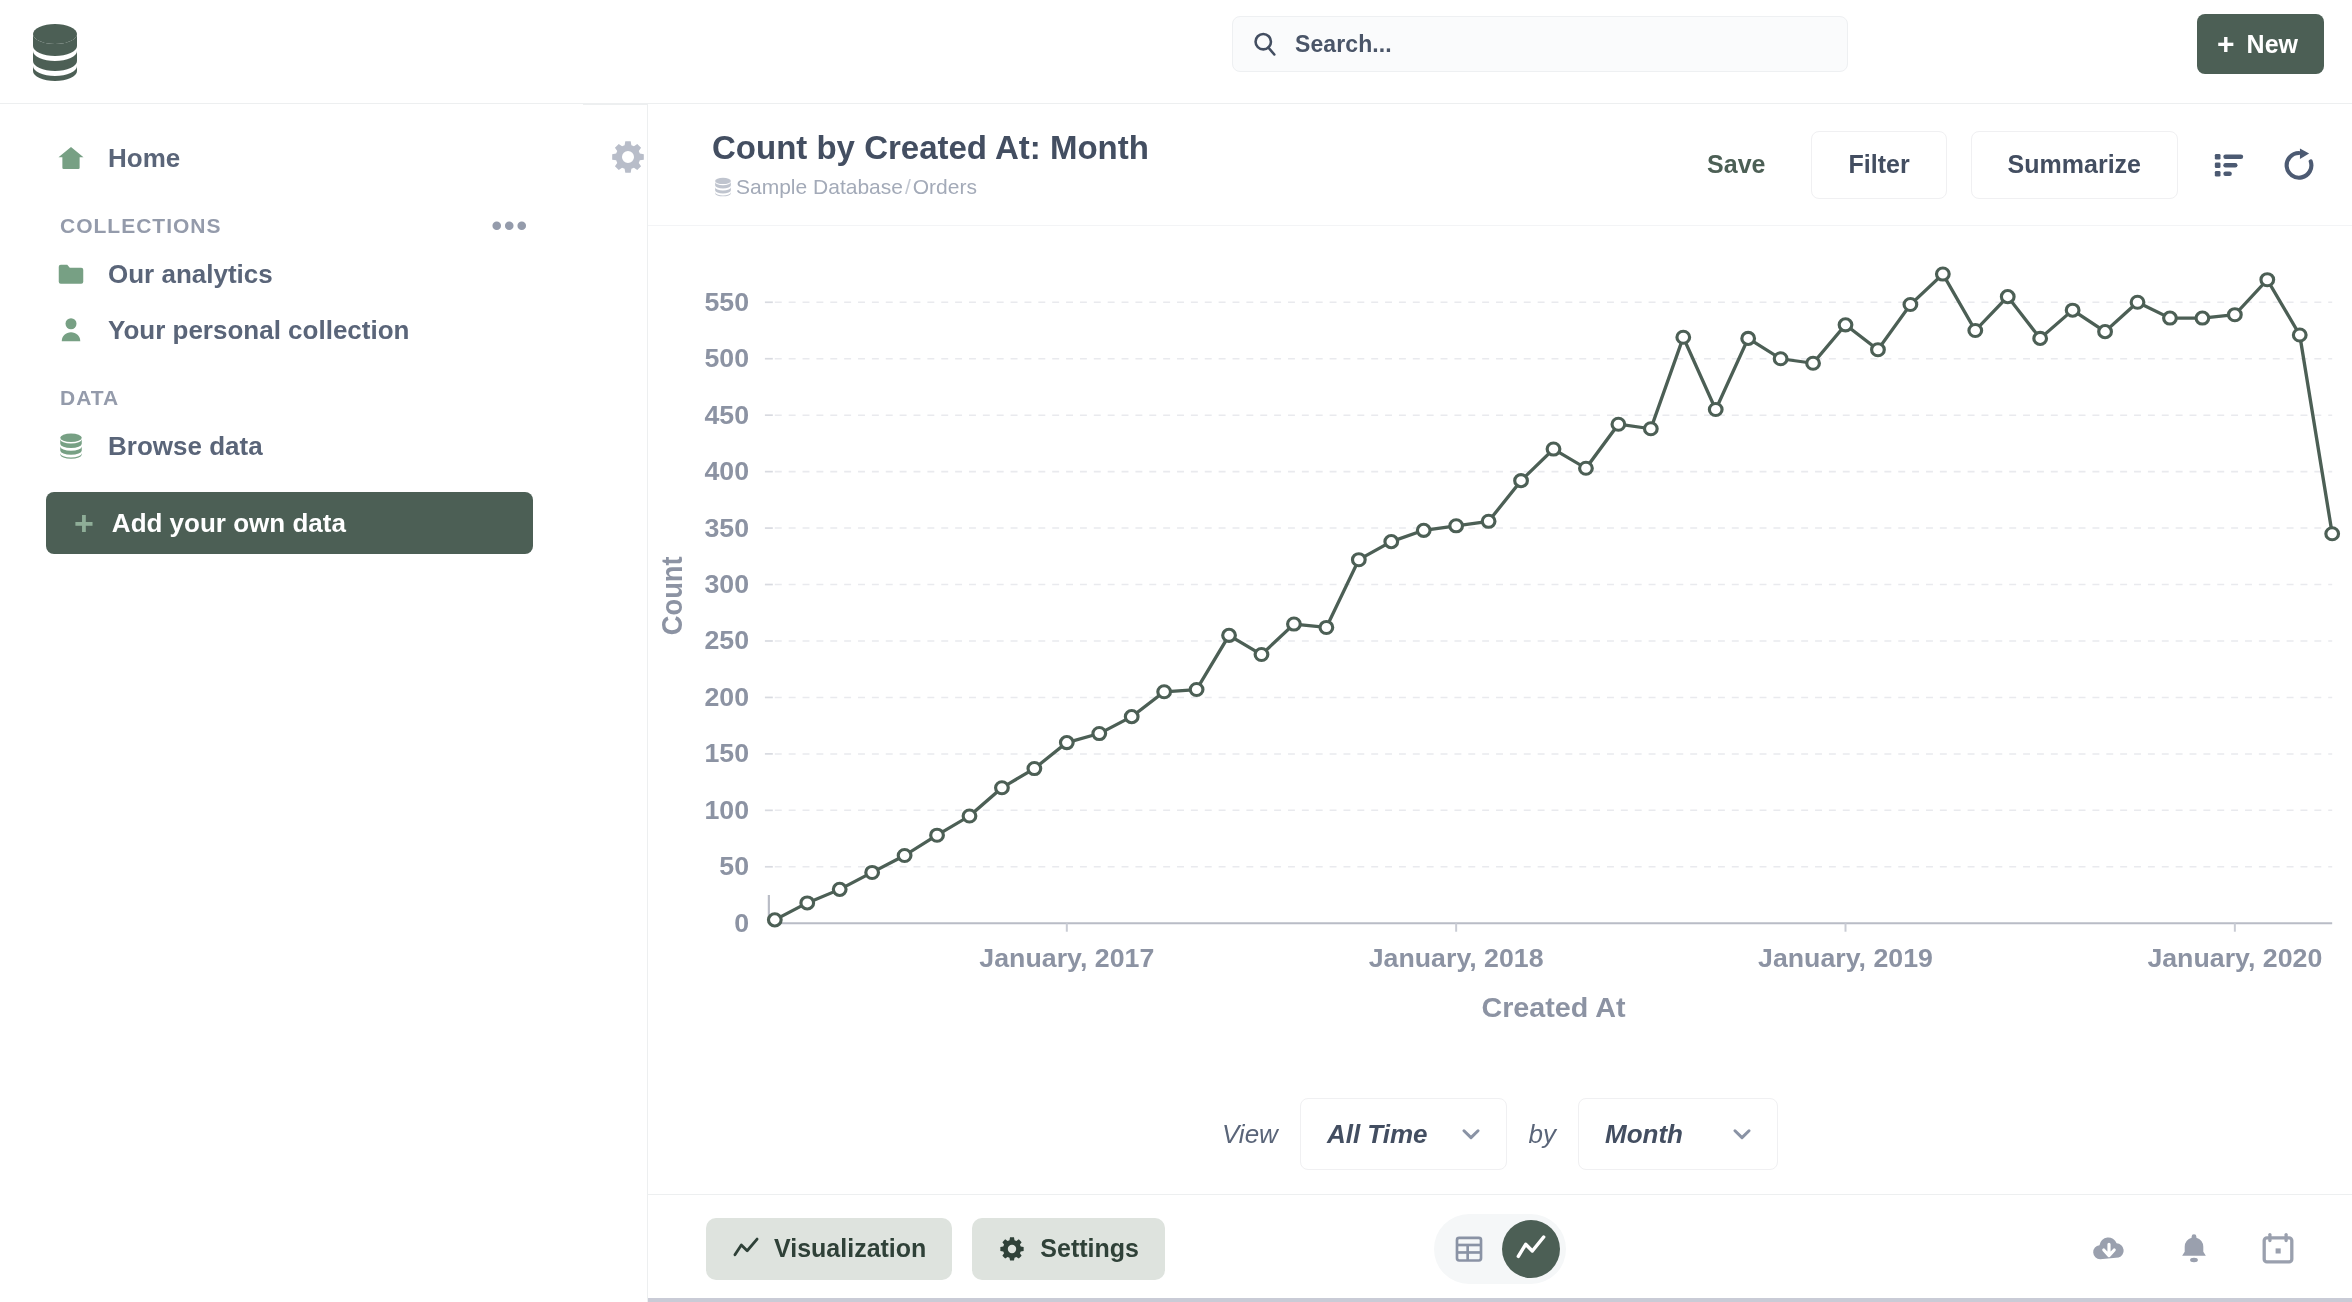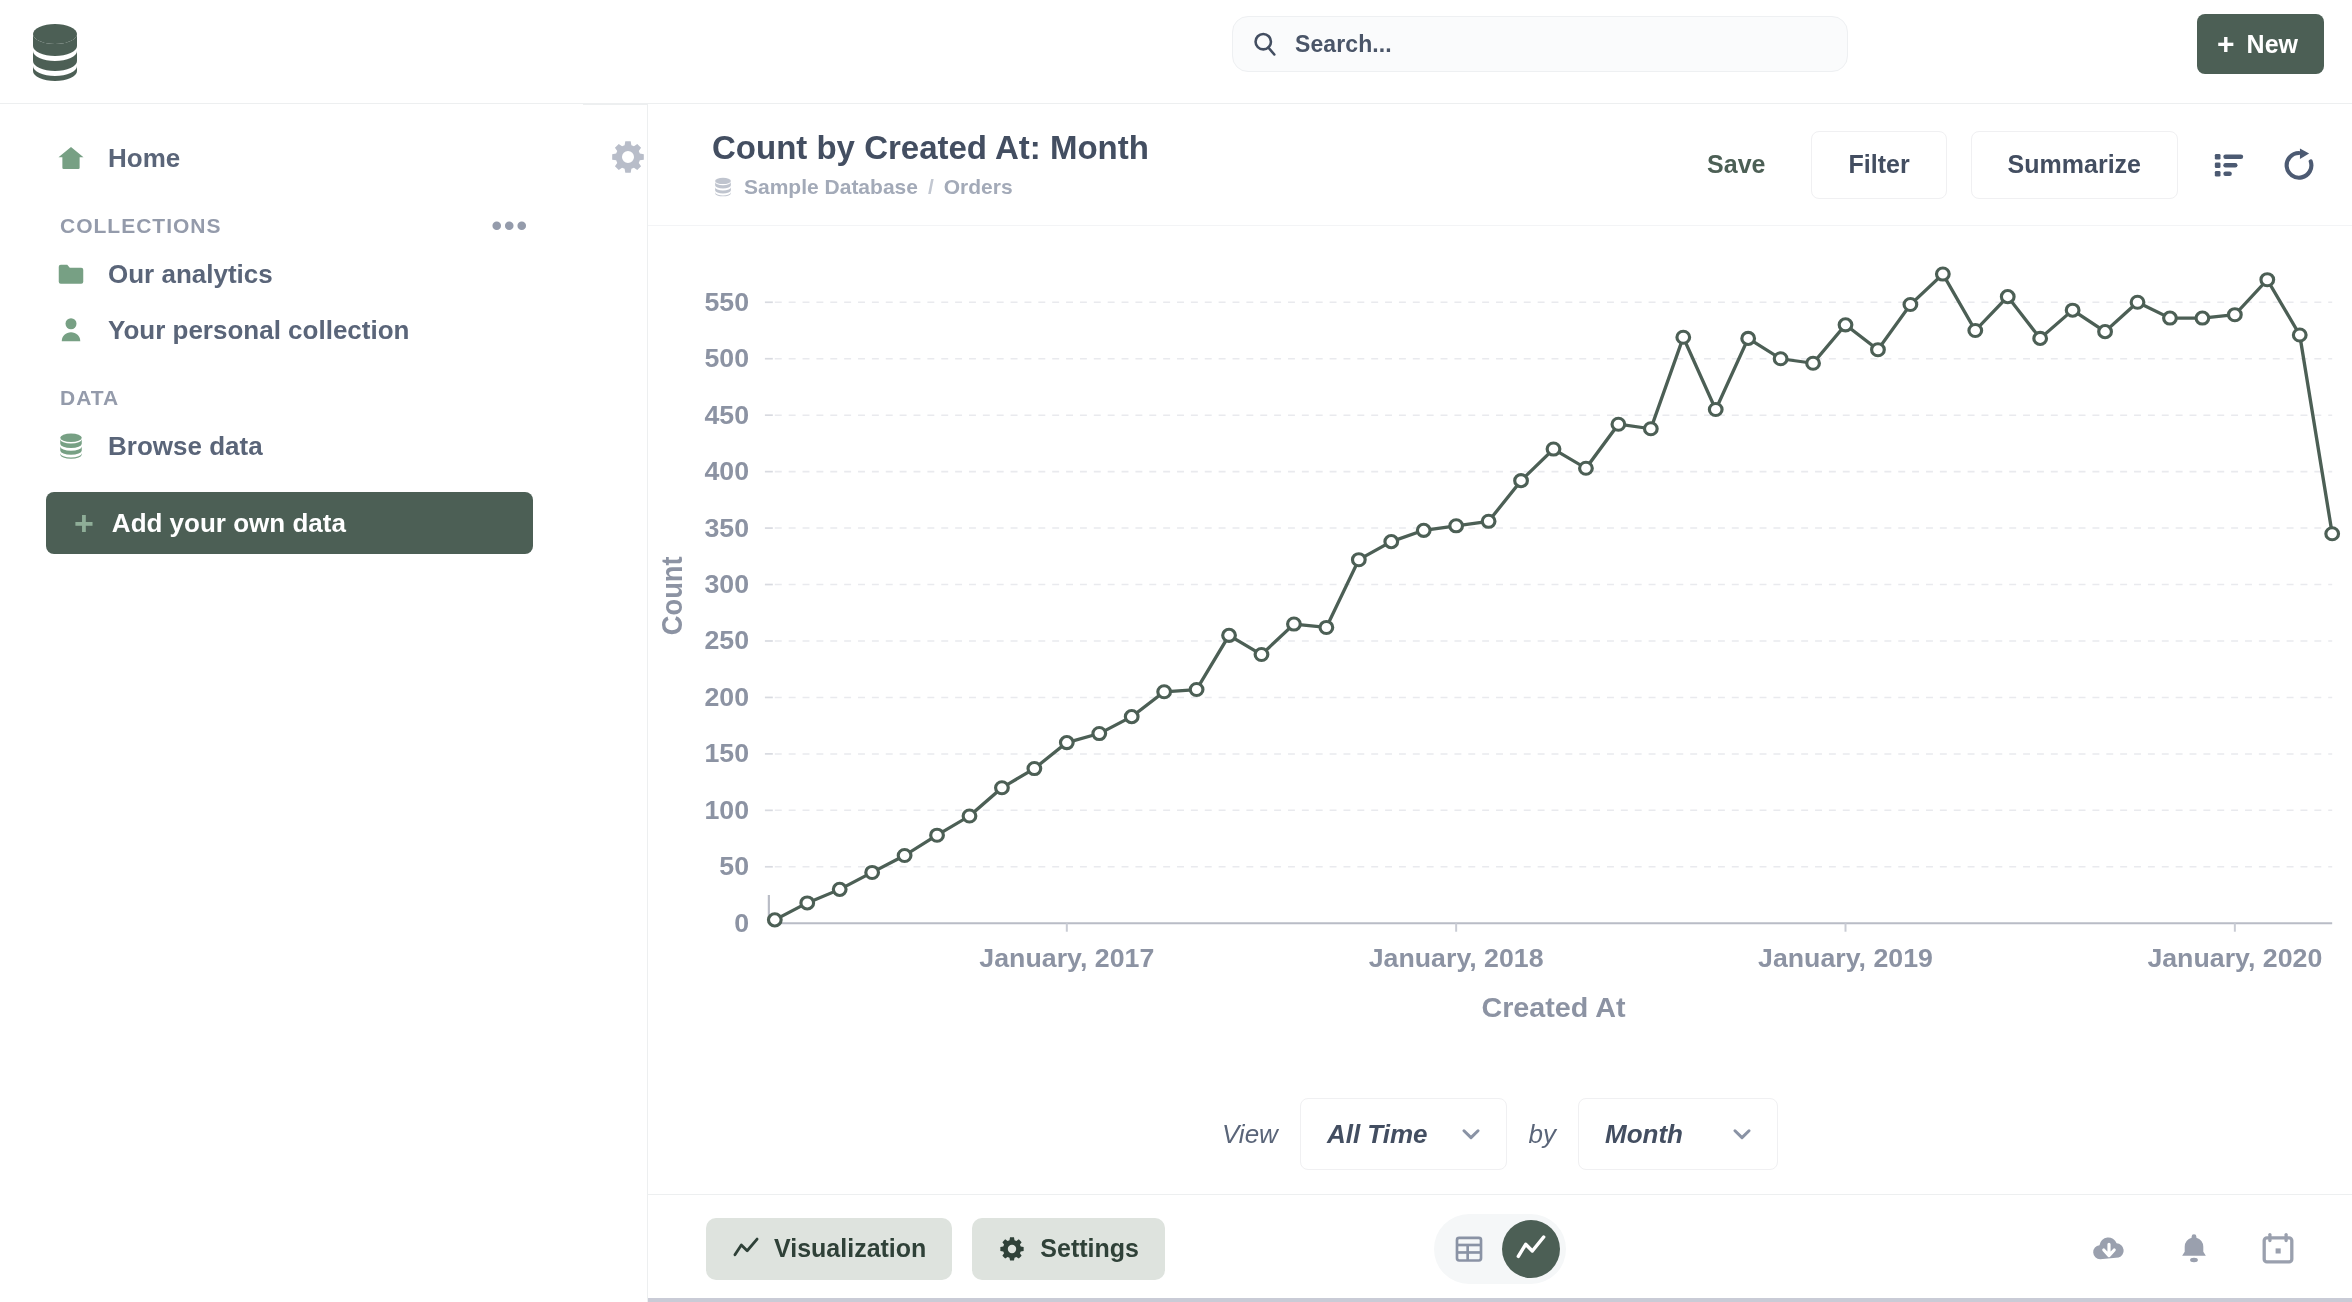--- a/index.html
+++ b/index.html
@@ -36,21 +36,21 @@
   .logo-db { display:block; }
   .search-wrap {
     position: absolute;
     left: 1232px;
     width: 616px;
     top: 16px;
   }
   .search-box {
     height: 56px;
     border: 1px solid #EEF0F2;
-    border-radius: 16px;
+    border-radius: 8px;
     background: #FAFBFC;
     display: flex; align-items: center;
     padding: 0 18px;
     gap: 16px;
   }
   .search-box .ph {
     color: #4A5568;
     font-size: 23px;
     font-weight: 700;
     letter-spacing: .1px;
@@ -153,24 +153,24 @@
   }
   .qtitle-block { flex: 1; min-width: 0; }
   .qtitle {
     color: #434E61;
     font-size: 33px;
     font-weight: 700;
     line-height: 1.1;
     margin-bottom: 8px;
   }
   .qcrumb {
-    display: flex; align-items: center; gap: 10px;
+    display: flex; align-items: center; gap: 2px;
     color: #A3AAB8;
     font-size: 21px;
-    font-weight: 700;
+    font-weight: 400;
   }
   .qcrumb .sep { color: #C2C7D1; }
   .qactions { display: flex; align-items: center; gap: 0; }
   .save-link {
     color: #4C5F55;
     font-size: 25px;
     font-weight: 700;
     padding: 0 22px;
     cursor: pointer;
   }

